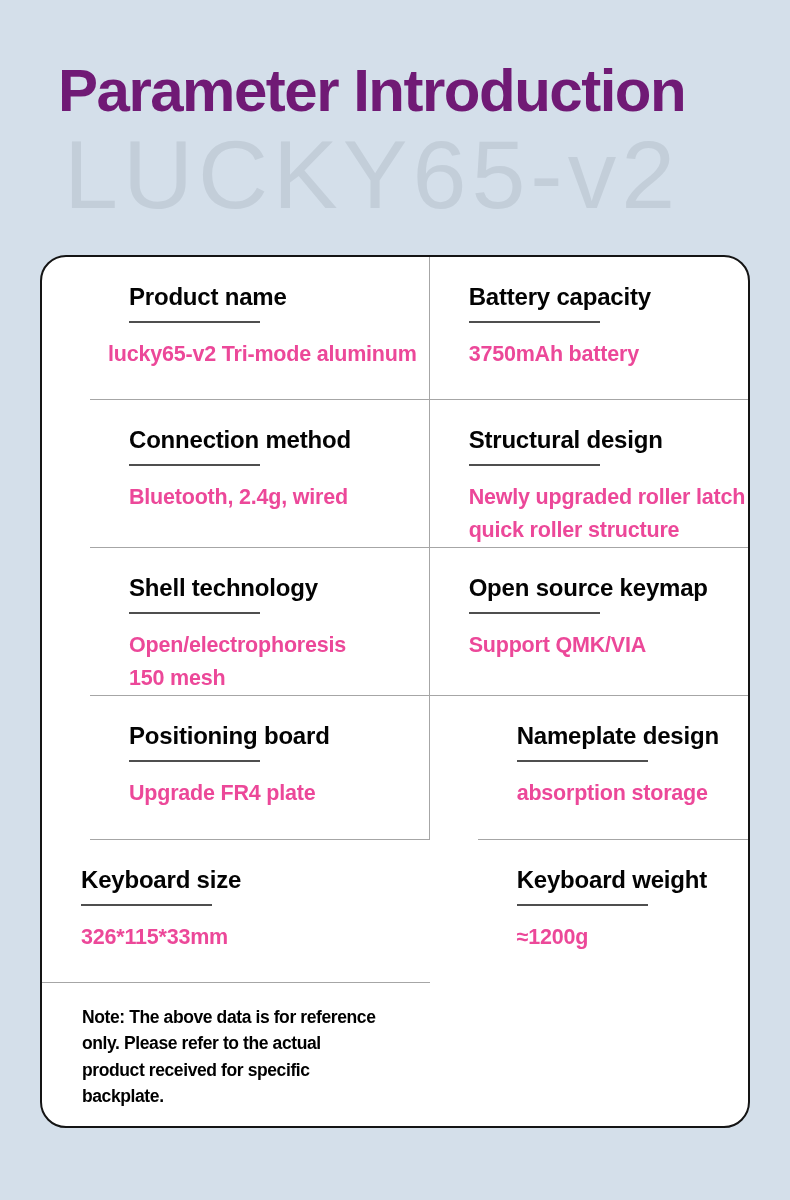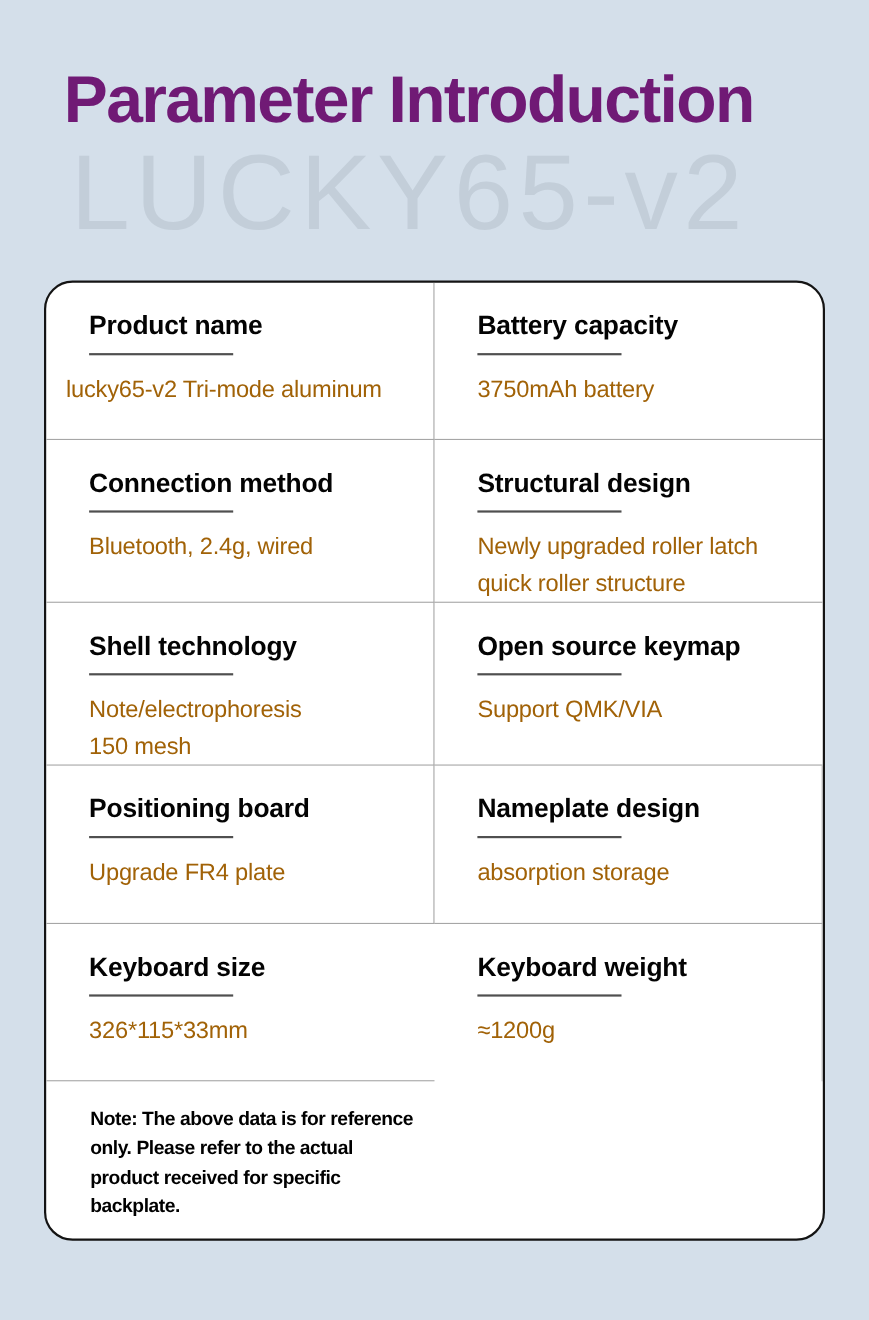--- a/index.html
+++ b/index.html
@@ -21,32 +21,33 @@
   }
   
   .card {
     position:absolute; left:40px; top:255px; width:710px; height:873px;
     box-sizing:border-box; background:#ffffff;
     border:2.5px solid #141414; border-radius:26px; overflow:hidden;
     display:grid; grid-template-columns:1fr 1fr; grid-template-rows:repeat(6,1fr);
     z-index:3;
   }
   .cell { box-sizing:border-box; padding:26px 12px 0 39px; }
-  .cell.cl { border-right:1.6px solid #a6a6a6; }
+  .cell.cl { border-right:1.6px solid #a6a6a6;margin-left:48px; }
   .cell.hb { border-bottom:1.6px solid #a6a6a6; }
   .heading {
     font-size:24px; font-weight:bold; color:#030303; letter-spacing:-0.2px;
     white-space:nowrap;
   }
   .underline {
     width:131px; height:2px; background:#4f4f4f; margin:10px 0 15px 0;
   }
   .body-line {
-    font-size:21.5px; line-height:33px; color:#a16207; white-space:nowrap;
+    font-size:21.5px; line-height:33px; color:#ec4899; white-space:nowrap;
     letter-spacing:-0.2px;
+    font-weight:bold;
   }
   .cell-product .body-line { margin-left:-21px; }
   .cell.note { padding-top:21px; padding-left:40px; }
   .note-line {
     font-size:17.5px; font-weight:bold; line-height:26.5px;
     color:#000; letter-spacing:-0.4px; white-space:nowrap;
   }
 </style>
 </head>
 <body>
@@ -77,21 +78,21 @@
   <div class="cell hb">
     <div class="heading">Structural design</div>
     <div class="underline"></div>
     <div class="body-line">Newly upgraded roller latch</div>
     <div class="body-line">quick roller structure</div>
   </div>
 
   <div class="cell cl hb">
     <div class="heading">Shell technology</div>
     <div class="underline"></div>
-    <div class="body-line">Note/electrophoresis</div>
+    <div class="body-line">Open/electrophoresis</div>
     <div class="body-line">150 mesh</div>
   </div>
 
   <div class="cell hb">
     <div class="heading">Open source keymap</div>
     <div class="underline"></div>
     <div class="body-line">Support QMK/VIA</div>
   </div>
 
   <div class="cell cl hb">

